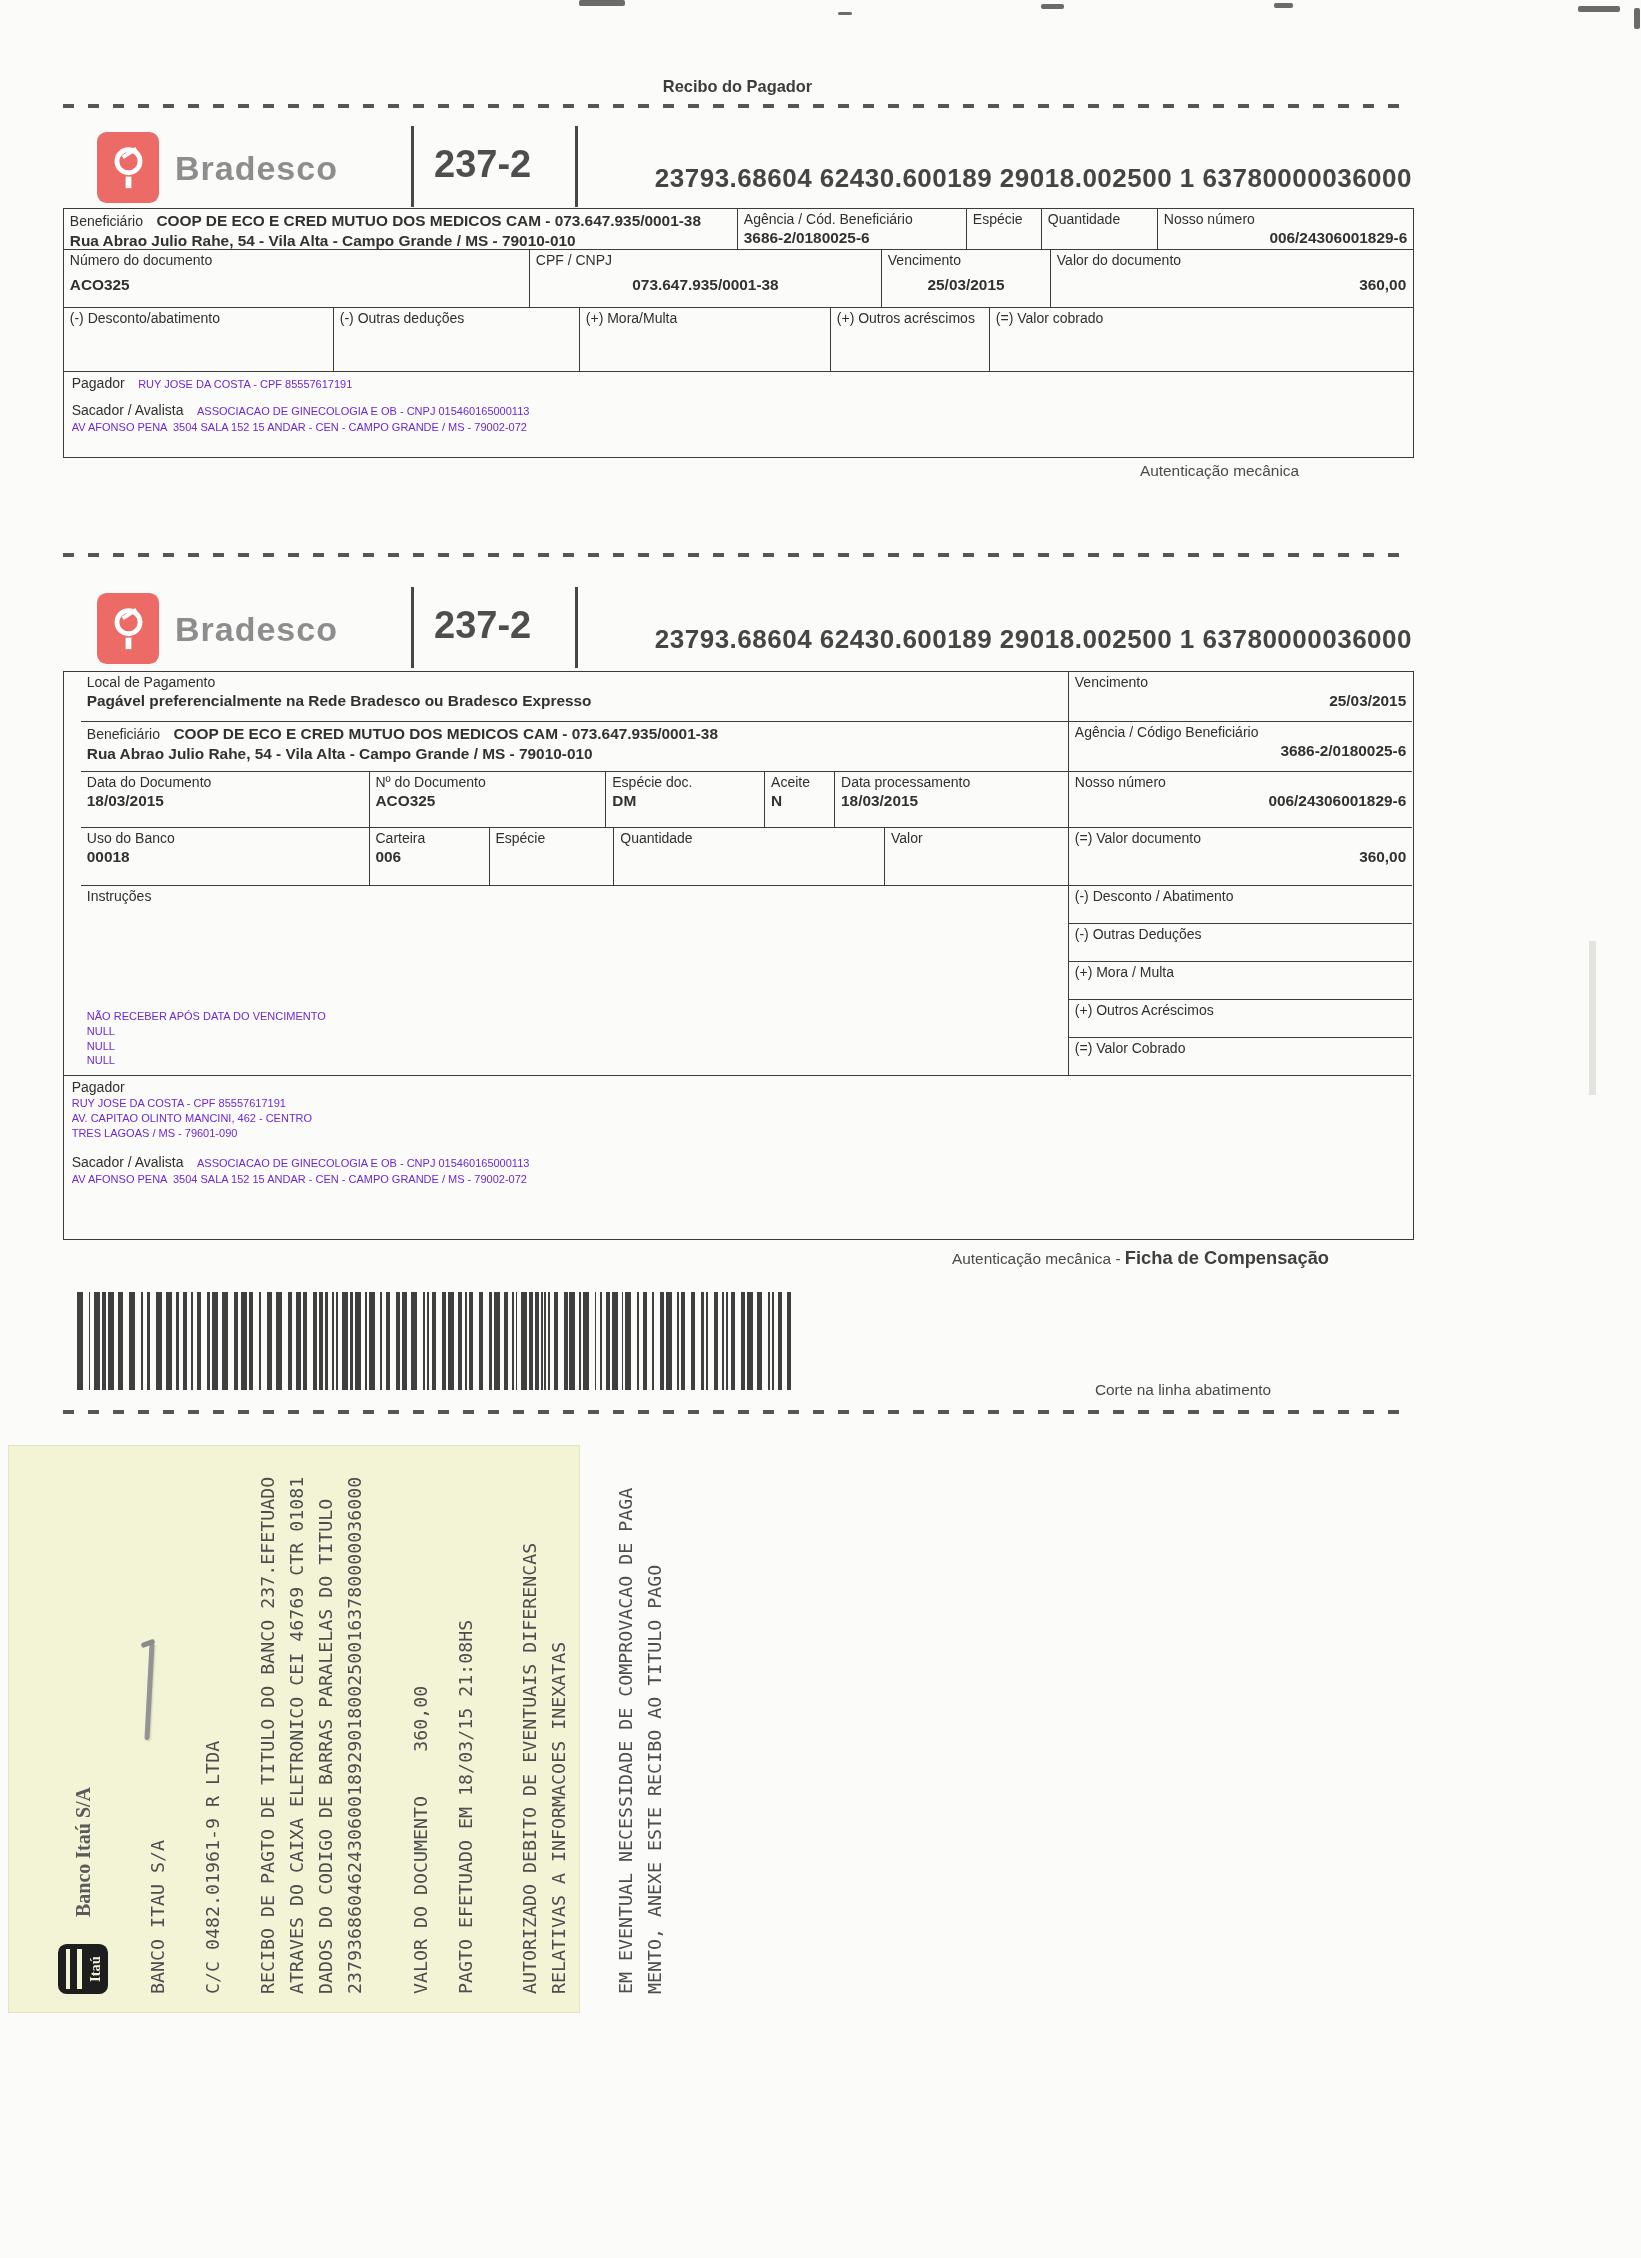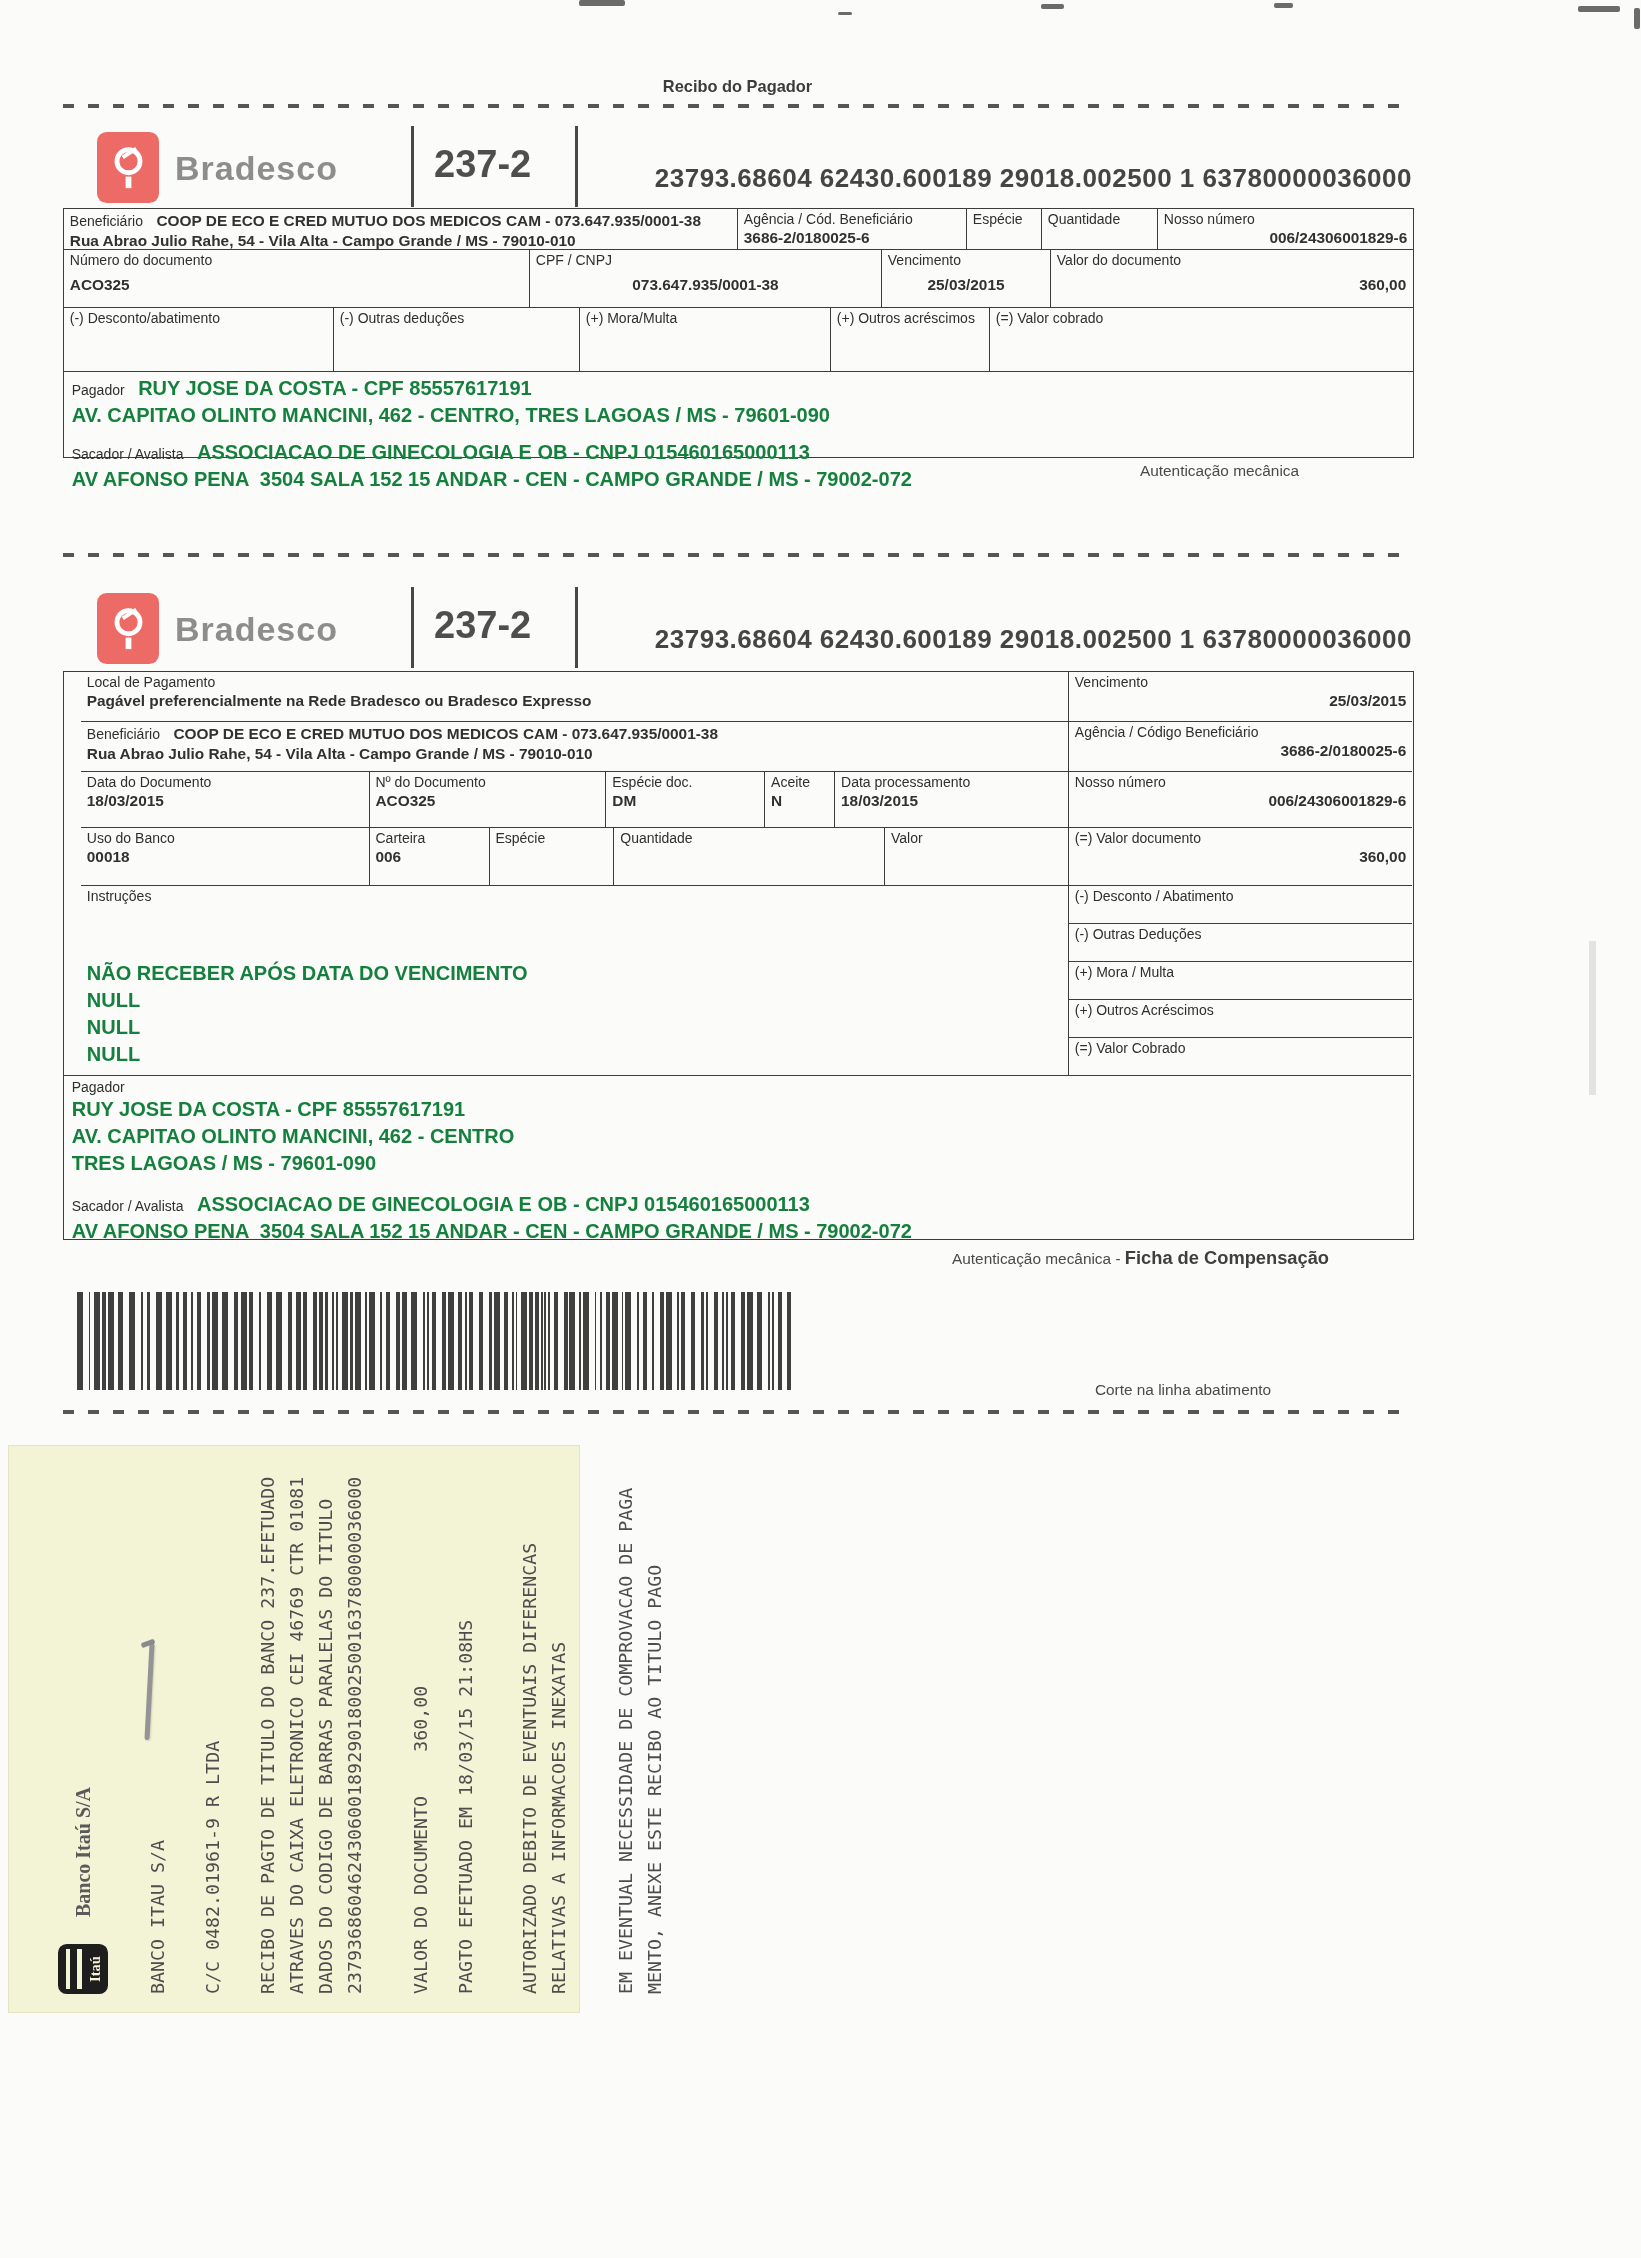--- a/index.html
+++ b/index.html
@@ -19,21 +19,21 @@
   .row{display:flex;border-bottom:1.9px solid #3c3c3c;box-sizing:border-box;}
   .row:last-child{border-bottom:none;}
   .cell{border-right:1.9px solid #3c3c3c;box-sizing:border-box;padding:1.9px 5.8px;position:relative;overflow:hidden;}
   .cell:last-child{border-right:none;}
   .lbl{font-size:14px;color:#2f2f2f;line-height:1.25;}
   .val{font-size:15.4px;font-weight:700;color:#313131;line-height:1.3;white-space:pre;}
   .val-r{text-align:right;}
   .val-c{text-align:center;}
   .inline-f{display:flex;gap:13.5px;align-items:baseline;}
   .pag-box{padding:2.9px 7.7px;box-sizing:border-box;}
-  .pag-line{font-size:20px;font-weight:700;color:#15803d;line-height:1.35;white-space:pre;}
+  .pag-line{font-size:11px;font-weight:400;color:#6d28d9;line-height:1.35;white-space:pre;}
   .authtxt{font-size:15.4px;color:#4a4a4a;text-align:center;}
   .fichatxt{font-size:18.3px;font-weight:700;color:#3f3f3f;}
   
   .barcode{display:flex;align-items:stretch;overflow:hidden;}
   .bc-bar{display:inline-block;background:#3f3f3f;height:100%;flex:none;}
   
   .receipt-bg{background:#f3f3d6;box-shadow:0 0 0 1px #e4e4c2 inset;}
   .receipt-inner{position:absolute;left:0;top:0;width:546px;height:670px;
     transform-origin:0 0;transform:rotate(-90deg) translateX(-546px);}
   .rline{font-family:"DejaVu Sans Mono",monospace;font-size:18.3px;line-height:29px;
@@ -139,21 +139,20 @@
     <div class="cell" style="width:422px;">
       <div class="lbl">(=) Valor cobrado</div>
     </div>
   </div>
 
   <div class="row pag-box" style="height:85px;display:block;">
     <div class="inline-f">
         <span class="lbl">Pagador</span>
       <span class="pag-line">RUY JOSE DA COSTA - CPF 85557617191</span>
       </div>
-    <div class="pag-line">AV. CAPITAO OLINTO MANCINI, 462 - CENTRO, TRES LAGOAS / MS - 79601-090</div>
     <div class="inline-f" style="margin-top:9.7px;">
         <span class="lbl">Sacador / Avalista</span>
       <span class="pag-line">ASSOCIACAO DE GINECOLOGIA E OB - CNPJ 015460165000113</span>
       </div>
     <div class="pag-line">AV AFONSO PENA  3504 SALA 152 15 ANDAR - CEN - CAMPO GRANDE / MS - 79002-072</div>
   </div>
 </div>
 
 <div class="abs authtxt" style="left:1028px;top:462px;width:383px;">Autenticação mecânica</div>
 

